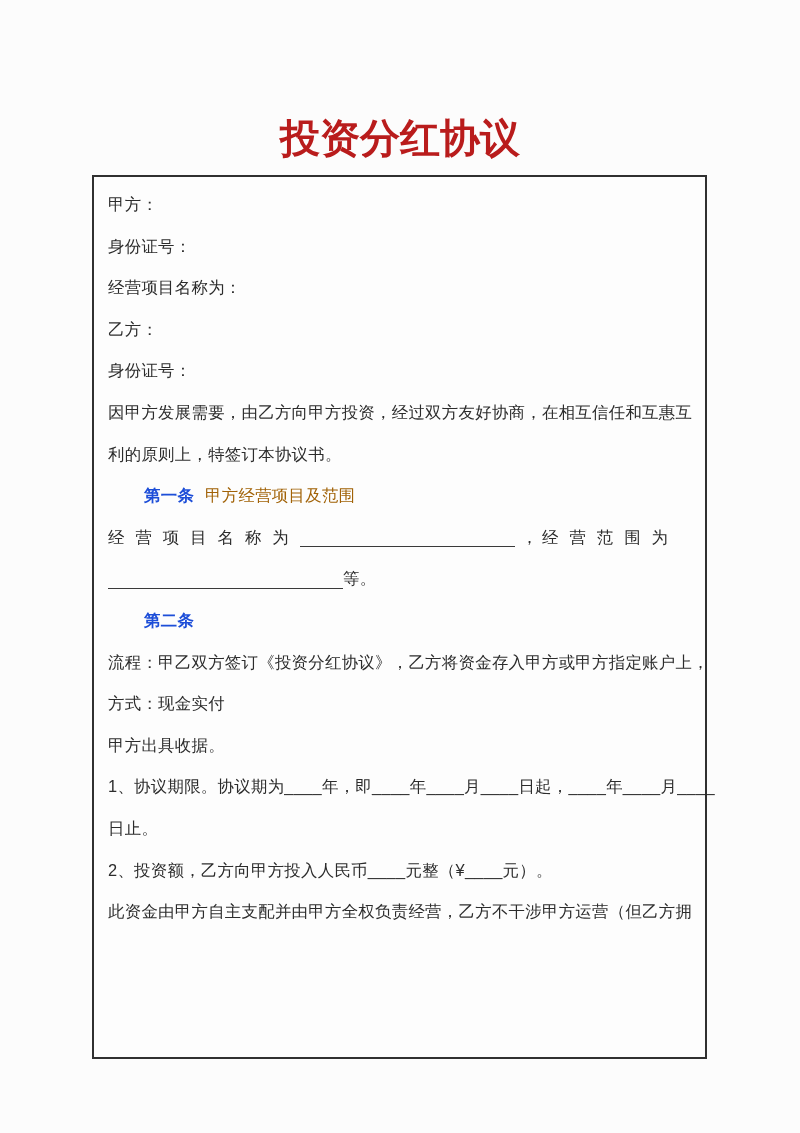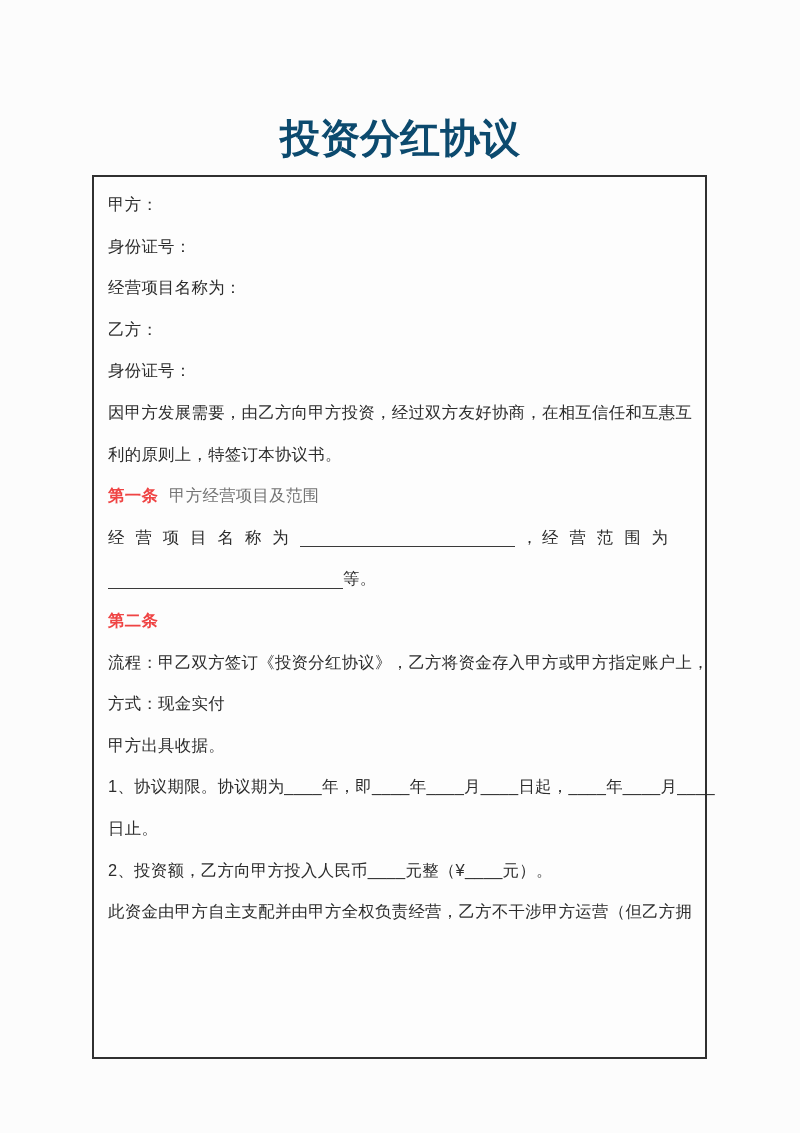--- a/index.html
+++ b/index.html
@@ -20,21 +20,21 @@
   .doc-title {
     position: absolute;
     top: 112px;
     left: 0;
     width: 800px;
     margin: 0;
     text-align: center;
     font-size: 40px;
     line-height: 52px;
     font-weight: 900;
-    color: #0c4a6e;
+    color: #b91c1c;
     letter-spacing: 0px;
   }
   .contract-box {
     position: absolute;
     left: 92px;
     top: 175px;
     width: 615px;
     height: 884px;
     box-sizing: border-box;
     border: 2px solid #303030;
@@ -45,24 +45,25 @@
     height: 41.6px;
     display: flex;
     align-items: center;
     font-size: 16.4px;
     letter-spacing: 0.3px;
     white-space: nowrap;
     line-height: 41.6px;
   }
   .hnum {
     font-weight: bold;
-    color: #ef4444;
+    color: #1d4ed8;
     margin-right: 11px;
+    margin-left: 36px;
   }
-  .htitle { color: #737373; }
+  .htitle { color: #a16207; }
   .sp { letter-spacing: 11px; }
   .comma { margin: 0 4px 0 0; }
   .blank {
     position: relative;
     align-self: stretch;
     display: inline-block;
   }
   .blank::after {
     content: "";
     position: absolute;

